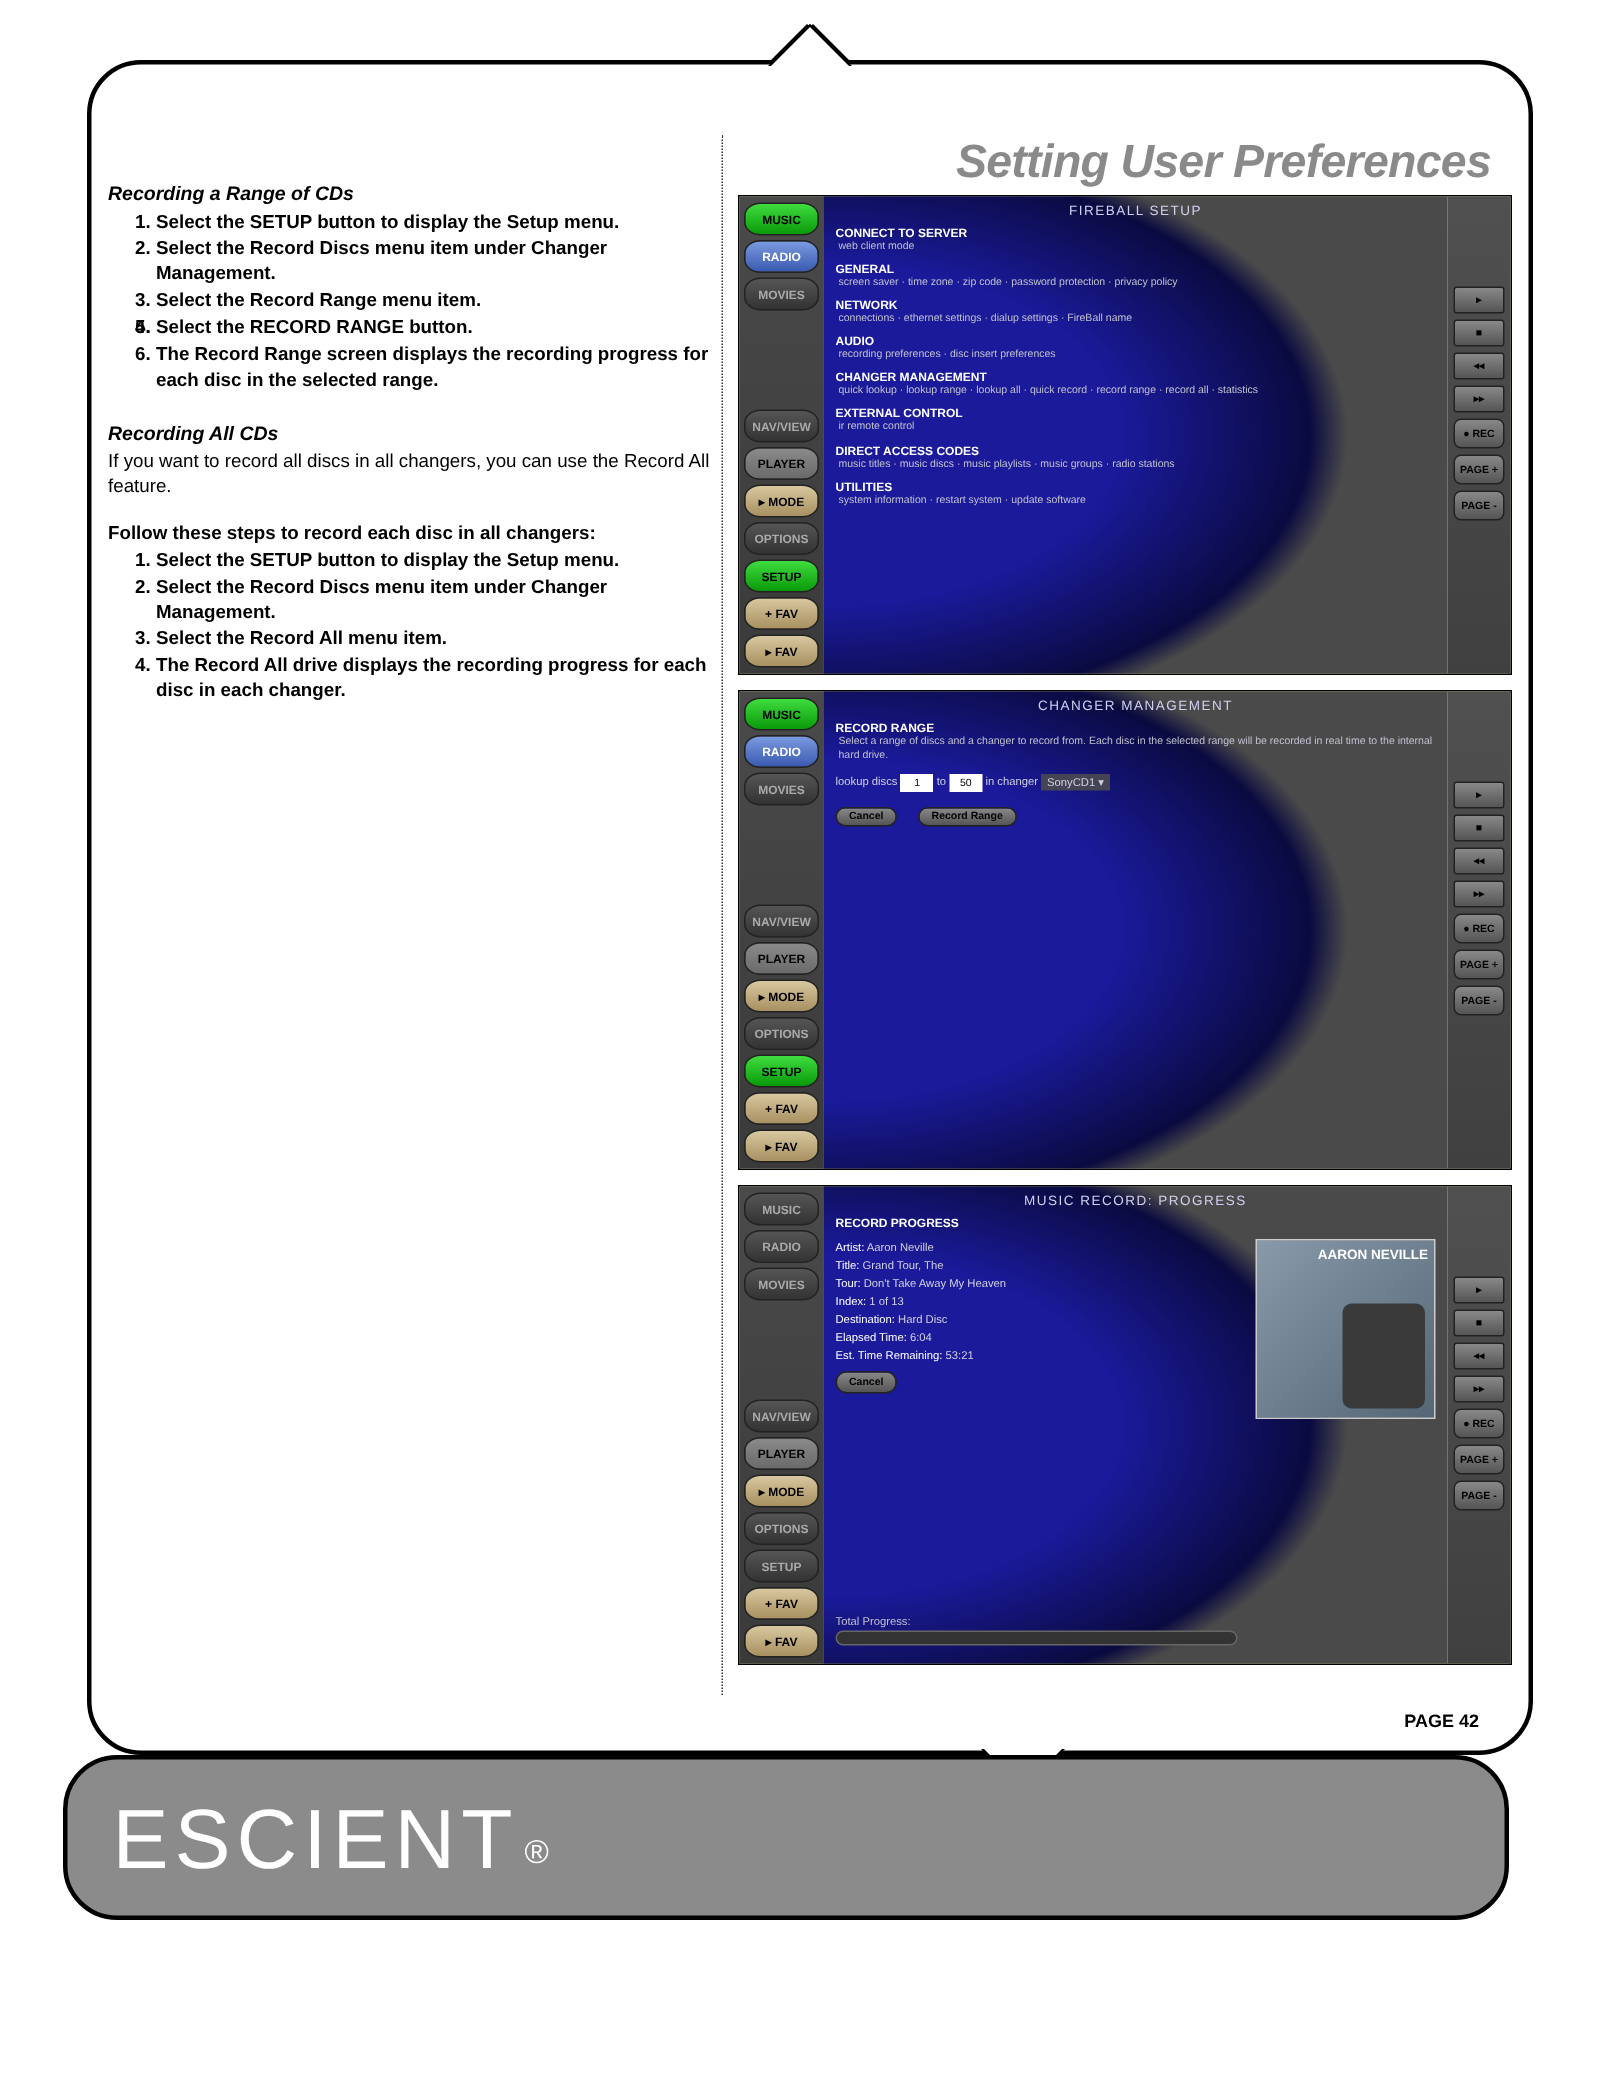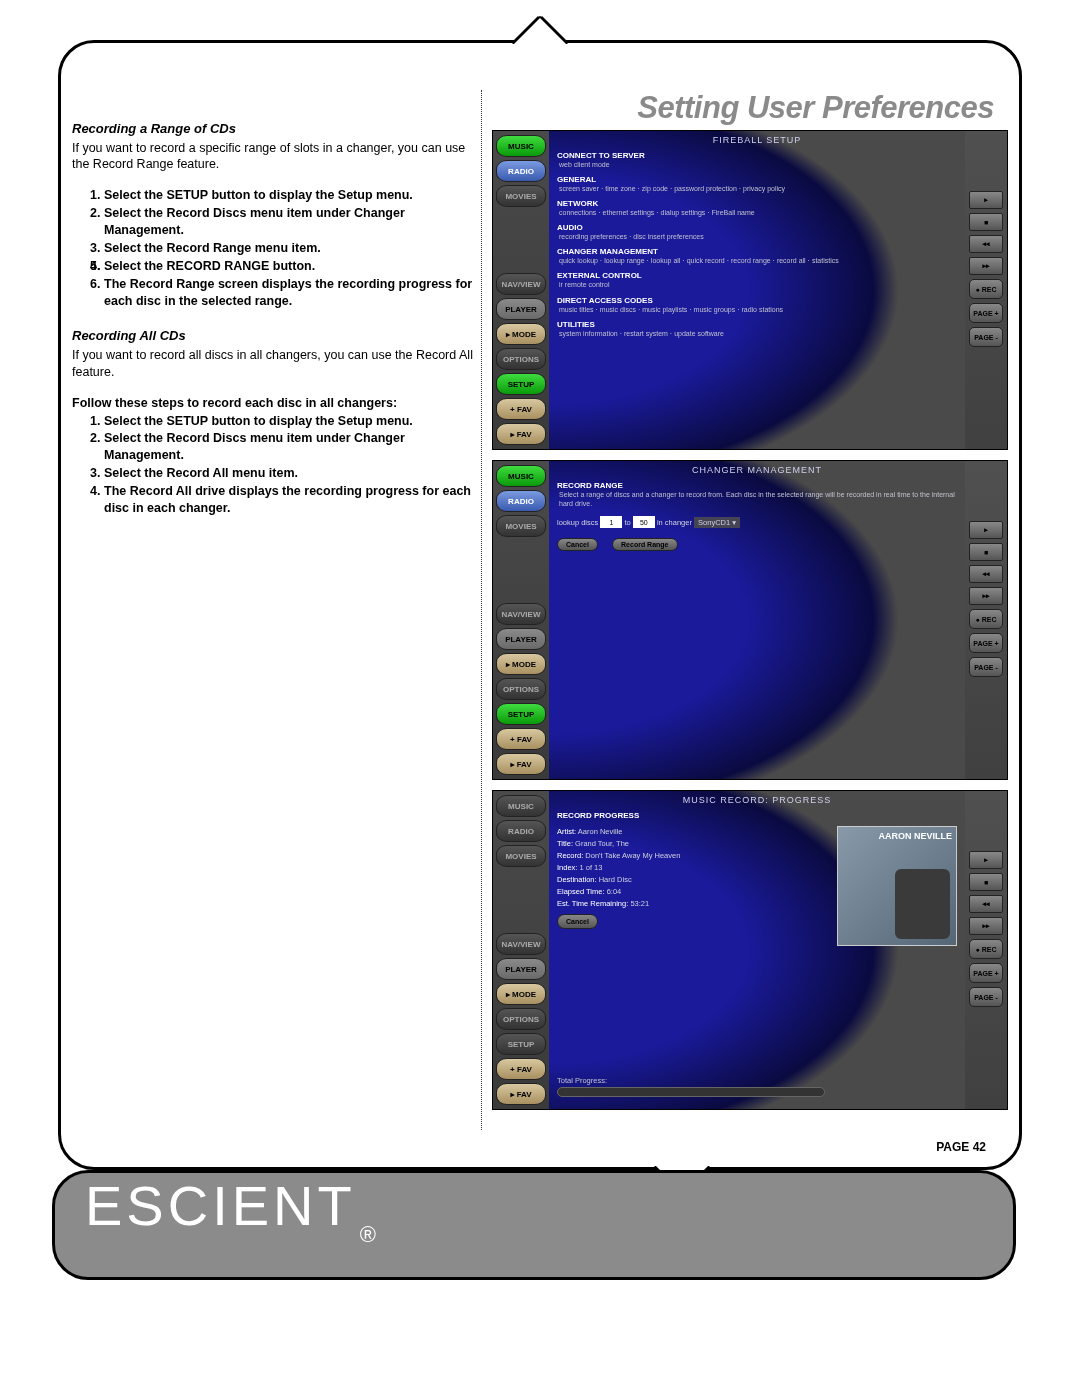--- a/index.html
+++ b/index.html
@@ -232,29 +232,29 @@
   .ss3-progress .bar { height:10px; background:#333; border:1px solid #666; border-radius:5px; margin-top:2px;}
   .page-num {
     position: absolute;
     right: 36px;
     bottom: 16px;
     font-size: 12px;
     font-weight: bold;
   }
   .footer {
     position: absolute;
-    left: 52px;
+    left: 42px;
     top: 1170px;
     width: 964px;
     height: 110px;
     background: #8b8b8b;
     border: 3px solid #000;
     border-radius: 36px;
     display: flex;
-    align-items: flex-start;
+    align-items: center;
     padding: 0 30px;
   }
   .brand {
     font-size: 56px;
     letter-spacing: 4px;
     color: #fff;
     font-weight: 300;
     font-family: "Trebuchet MS", Arial, sans-serif;
   }
   .reg {
@@ -277,21 +277,20 @@
 <div class="page-frame">
   <div class="frame-border"></div>
   <div class="notch-top"></div>
   <div class="notch-bottom"></div>
 
   <div class="chapter-title">Setting User Preferences</div>
 
   <div class="content">
     <div class="left-col">
       <h4>Recording a Range of CDs</h4>
-      <p>If you want to record a specific range of slots in a changer, you can use the Record Range feature.</p>
       <ol>
         <li><span class="num">1.</span><span>Select the SETUP button to display the Setup menu.</span></li>
         <li><span class="num">2.</span><span>Select the Record Discs menu item under Changer Management.</span></li>
         <li><span class="num">3.</span><span>Select the Record Range menu item.</span></li>
         <li><span class="num">4.</span></li>
         <li><span class="num">5.</span><span>Select the RECORD RANGE button.</span></li>
         <li><span class="num">6.</span><span>The Record Range screen displays the recording progress for each disc in the selected range.</span></li>
       </ol>
 
       <h4>Recording All CDs</h4>
@@ -409,21 +408,21 @@
           <div class="ss-btn tan">+ FAV</div>
           <div class="ss-btn tan">▸ FAV</div>
         </div>
         <div class="ss-main">
           <div class="ss-title">MUSIC RECORD: PROGRESS</div>
           <div class="ss-section">RECORD PROGRESS</div>
           <div class="ss3-panel">
             <div class="ss3-info">
               <div><span class="lbl">Artist:</span> <span>Aaron Neville</span></div>
               <div><span class="lbl">Title:</span> <span>Grand Tour, The</span></div>
-              <div><span class="lbl">Record:</span> <span>Don't Take Away My Heaven</span></div>
+              <div><span class="lbl">Tour:</span> <span>Don't Take Away My Heaven</span></div>
               <div><span class="lbl">Index:</span> <span>1 of 13</span></div>
               <div><span class="lbl">Destination:</span> <span>Hard Disc</span></div>
               <div><span class="lbl">Elapsed Time:</span> <span>6:04</span></div>
               <div><span class="lbl">Est. Time Remaining:</span> <span>53:21</span></div>
               <span class="ss3-cancel">Cancel</span>
             </div>
             <div class="ss3-cover">
                 <span>AARON NEVILLE</span>
               </div>
           </div>

